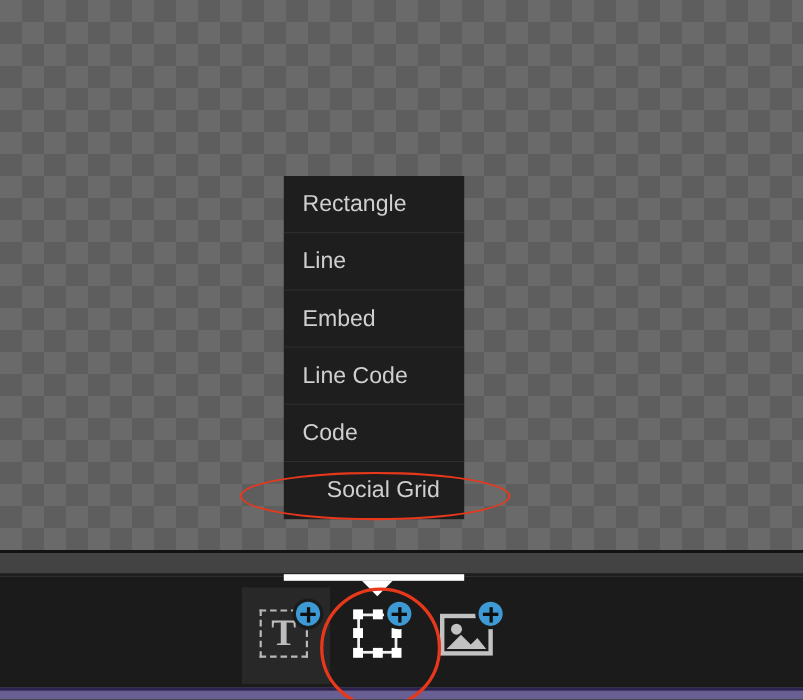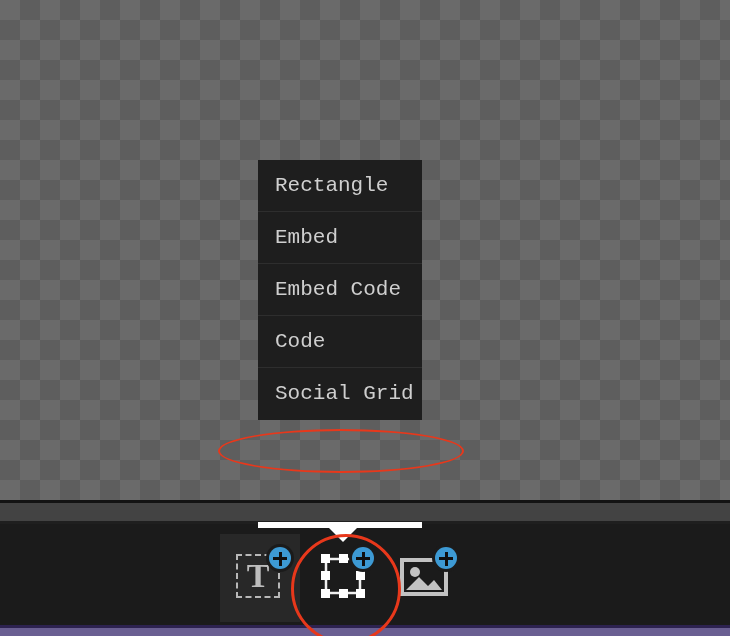--- a/index.html
+++ b/index.html
@@ -67,34 +67,33 @@
     background: #6a5f92;
   }
 
   
   #menu {
     position: absolute;
     left: 258px; top: 160px;
     width: 164px;
     background: #1e1e1e;
     z-index: 20;
-    font-family: Liberation Mono, monospace;
   }
   .menu-item {
     height: 52px;
     line-height: 52px;
     padding-left: 17px;
     color: #cfcfcf;
     font-size: 21px;
     box-sizing: border-box;
     border-bottom: 1px solid #2e2e2e;
     white-space: nowrap;
     cursor: default;
   }
-  .menu-item:last-child { border-bottom: none; }
+  .menu-item:last-child { border-bottom: none; text-align: center; }
 
   #menu-footer-bar {
     position: absolute;
     left: 258px; top: 522px;
     width: 164px; height: 6px;
     background: #ffffff;
     z-index: 21;
   }
   #menu-arrow {
     position: absolute;
@@ -201,22 +200,23 @@
 
   <div id="divider-top"></div>
   <div id="gray-band"></div>
   <div id="divider-bottom"></div>
   <div id="toolbar"></div>
   <div id="footer-line"></div>
   <div id="footer-strip"></div>
 
   <div id="menu">
     <div class="menu-item">Rectangle</div>
+    <div class="menu-item">Line</div>
     <div class="menu-item">Embed</div>
-    <div class="menu-item">Embed Code</div>
+    <div class="menu-item">Line Code</div>
     <div class="menu-item">Code</div>
     <div class="menu-item">Social Grid</div>
   </div>
   <div id="menu-footer-bar"></div>
   <div id="menu-arrow"></div>
 
   <div class="tool-btn" id="tool-text">
     <div class="tool-glyph">
       <div class="text-box"></div>
       <div class="text-T">T</div>

